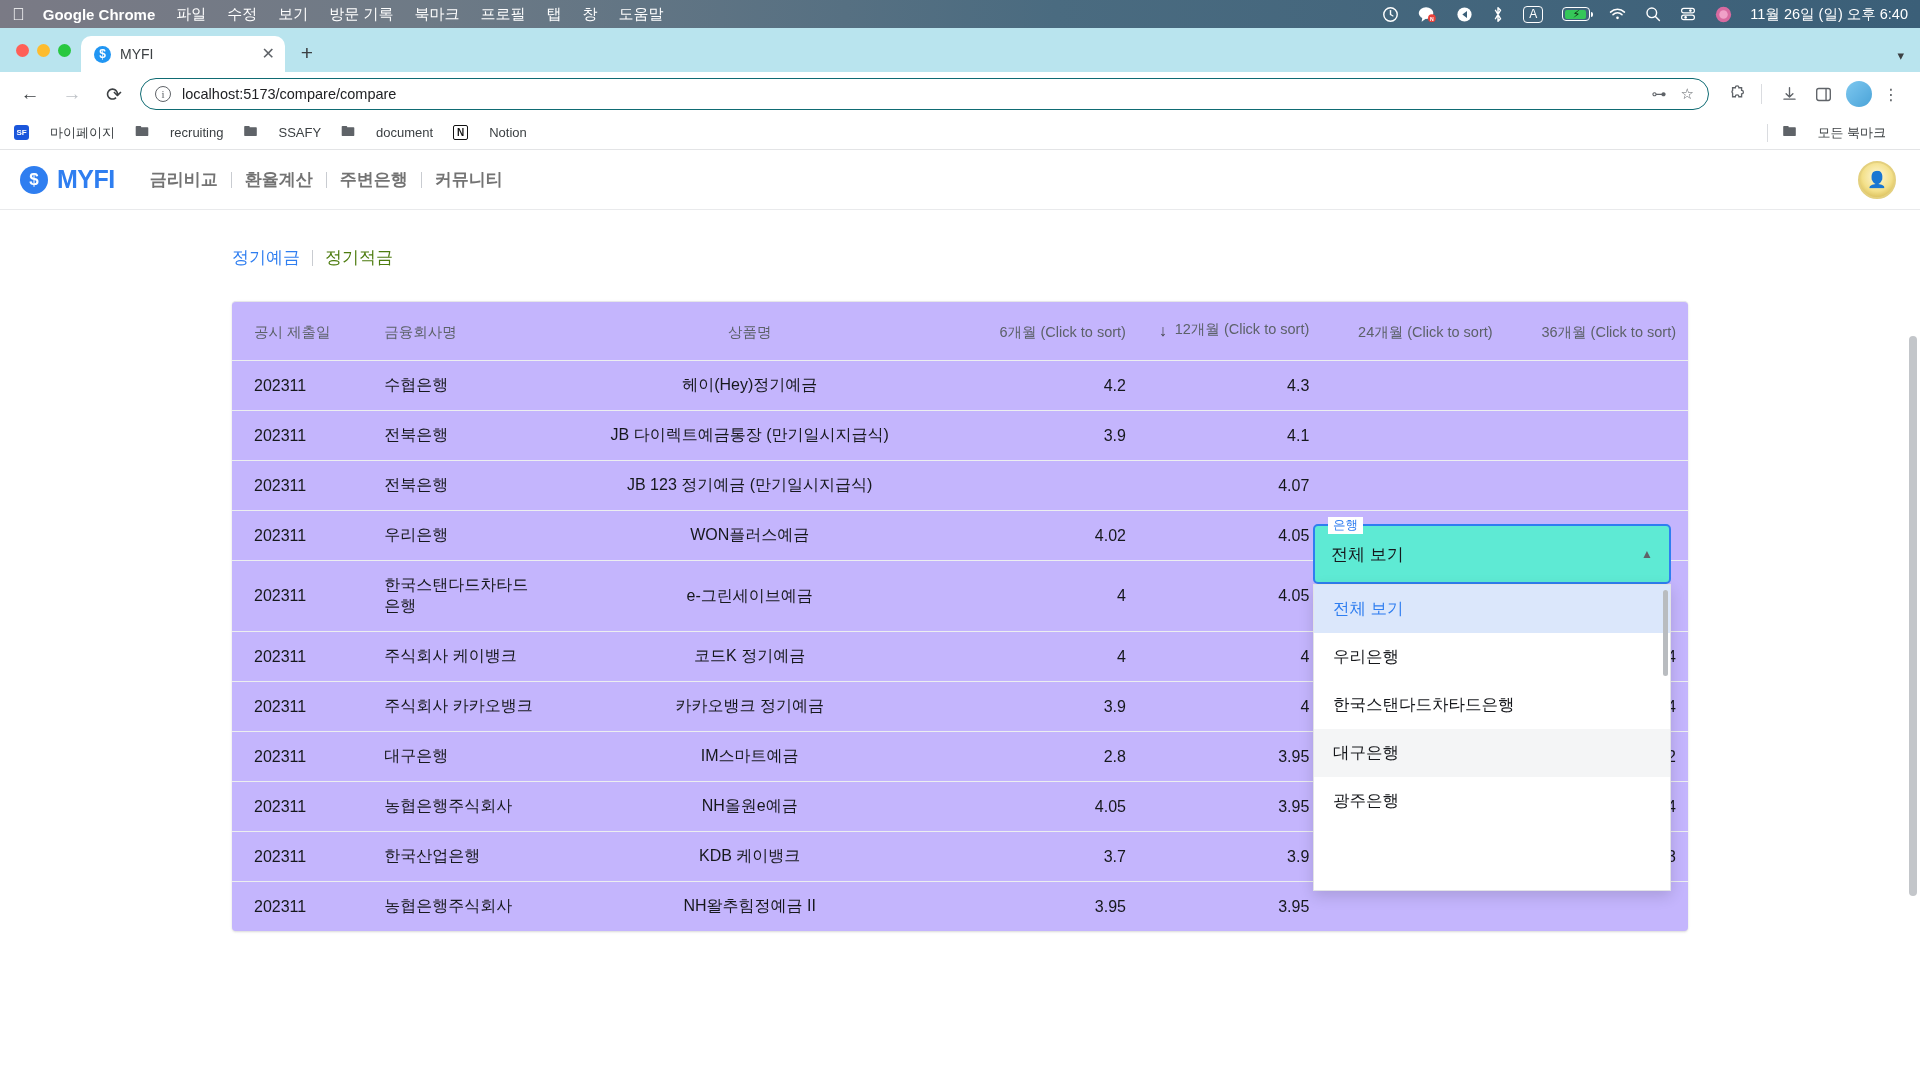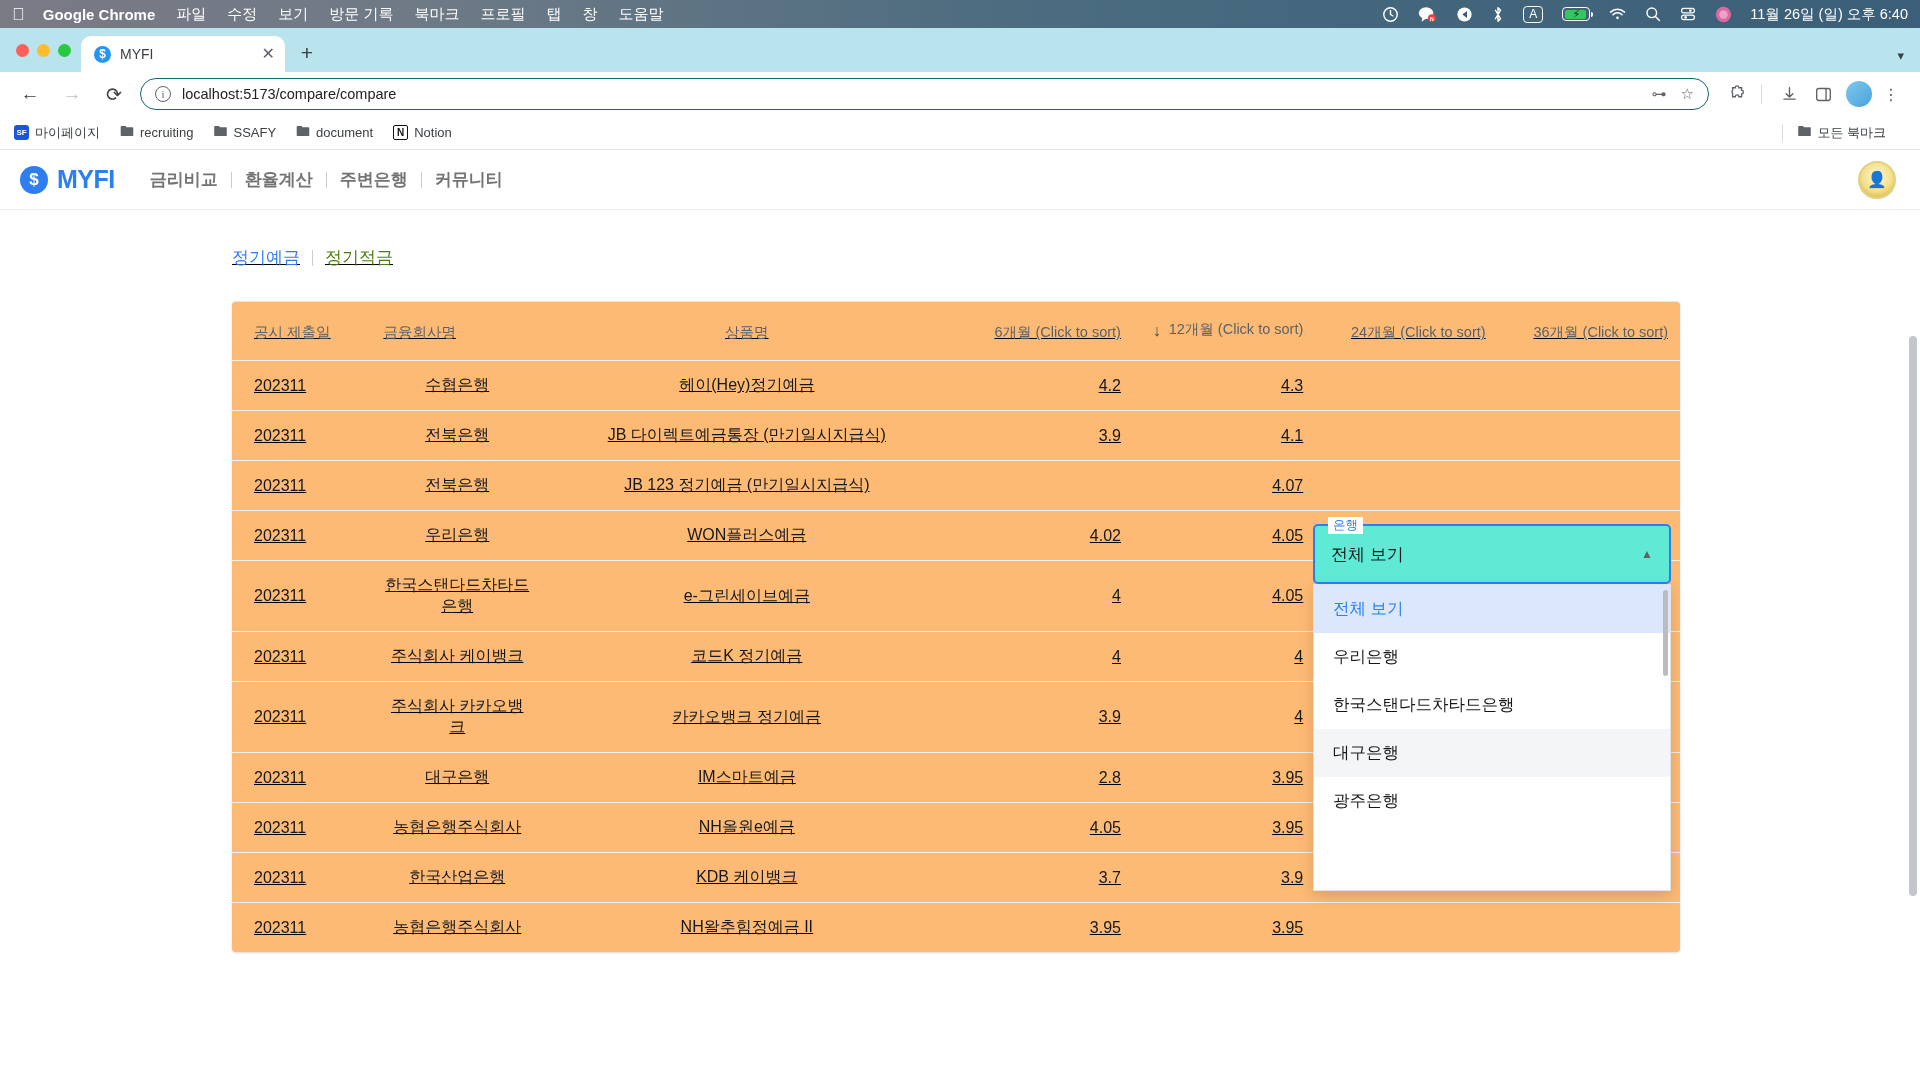--- a/index.html
+++ b/index.html
@@ -115,21 +115,21 @@
     width: 26px; height: 26px; border-radius: 50%;
     background: linear-gradient(135deg,#7ec8f0,#4aa3d8);
     margin-left: 8px;
   }
 
   .bookmarks {
     height: 34px; background: #fff; display: flex; align-items: center;
     padding: 0 14px; font-size: 13px; color: #3c4043;
     border-bottom: 1px solid #e3e4e6;
   }
-  .bm { display: flex; align-items: center; gap: 6px; margin-right: 20px; white-space: nowrap; }
+  .bm { display: flex; align-items: center; gap: 21px; margin-right: 20px; white-space: nowrap; }
   .bm .ficon { color: #5f6368; font-size: 14px; }
   .bm .sqicon {
     width: 15px; height: 15px; border-radius: 3px; background: #1a56db; color: #fff;
     font-size: 8px; display: flex; align-items: center; justify-content: center; font-weight: bold;
   }
   .bm .nicon {
     width: 15px; height: 15px; border-radius: 2px; border: 1.3px solid #111; color: #111;
     font-size: 10px; display: flex; align-items: center; justify-content: center; font-weight: bold;
   }
   .bookmarks .sp { flex: 1; }
@@ -154,21 +154,21 @@
   .navlist .vdiv { width: 1px; height: 16px; background: #c9ccd1; }
   .site-header .sp { flex: 1; }
   .user-av {
     width: 38px; height: 38px; border-radius: 50%;
     background: radial-gradient(circle at 50% 40%, #fff8d8 0%, #f3e08a 55%, #c9a83a 100%);
     border: 2px solid #e4d07f;
     display: flex; align-items: center; justify-content: center;
     font-size: 16px;
   }
 
-  .content { padding: 0 8px 0 0; position: relative; text-decoration: underline; }
+  .content { padding: 0 0 0 0; position: relative; }
   .crumbs {
     display: flex; align-items: center; gap: 12px;
     font-size: 17px; padding: 36px 0 0 232px;
   }
   .crumbs .c1 { color: #2f7ef0; font-weight: 500; }
   .crumbs .cdiv { width: 1px; height: 16px; background: #c9ccd1; }
   .crumbs .c2 { color: #4d7c0f; }
 
   .title {
     padding: 26px 0 0 232px;
@@ -207,42 +207,42 @@
   .opt.hover { background: #f4f5f6; }
   .listbox-scroll {
     position: absolute; right: 2px; top: 5px; width: 5px; height: 86px;
     background: #b9bcc0; border-radius: 3px;
   }
 
   
   .table-card {
     margin: 32px 232px 0 232px;
     border-top: 1px solid #e6e7e9;
-    background: #fdba74;
+    background: #c4b5fd;
     box-shadow: 0 1px 3px rgba(0,0,0,0.10), 0 1px 2px rgba(0,0,0,0.06);
     border-radius: 4px;
   }
   table { width: 100%; border-collapse: collapse; table-layout: fixed; }
   thead th {
     font-size: 14.5px; color: #5c6169; font-weight: normal;
     padding: 18px 12px; vertical-align: bottom;
     border-bottom: 1px solid #eceef0;
   }
   th.c-date { width: 130px; text-align: left; padding-left: 22px; }
   th.c-bank { width: 160px; text-align: left; }
   th.c-prod { width: 380px; text-align: center; }
   th.c-rate { width: 170px; text-align: right; }
   .sortwrap { display: inline-flex; align-items: flex-start; gap: 8px; justify-content: flex-end; }
   .sortarrow { font-size: 16px; color: #44474c; line-height: 1.4; }
   tbody td {
     font-size: 16px; color: #16181c;
     padding: 14px 12px; border-bottom: 1px solid #eceef0;
   }
   td.c-date { text-align: left; padding-left: 22px; }
-  td.c-bank { text-align: center; }
+  td.c-bank { text-align: left; }
   td.c-prod { text-align: center; }
   td.c-rate { text-align: right; }
   tbody tr:last-child td { border-bottom: none; }
 
   .page-scrollbar {
     position: absolute; right: 3px; top: 186px; width: 8px; height: 560px;
     background: #c3c6ca; border-radius: 4px;
   }
 </style>
 </head>

